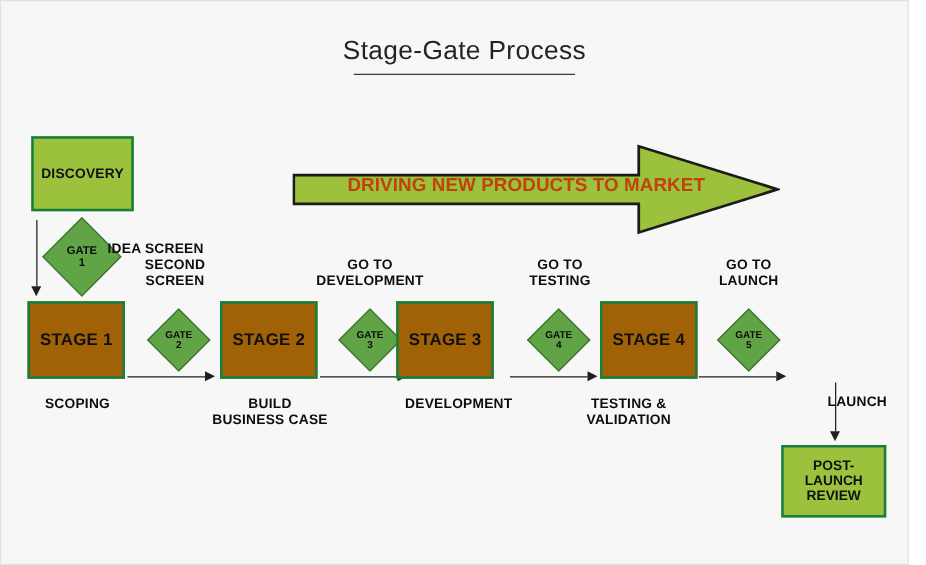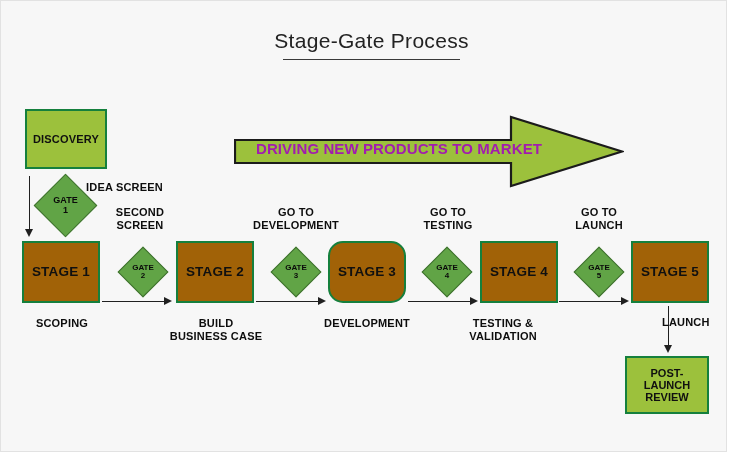--- a/index.html
+++ b/index.html
@@ -68,21 +68,21 @@
     font-size: 11px;
   }
   .stage {
     top: 240px;
     width: 78px; height: 62px;
     font-size: 13.5px;
     letter-spacing: 0.2px;
   }
   #stage-1 { left: 21px; }
   #stage-2 { left: 175px; }
-  #stage-3 { left: 327px; border-radius: 15px; }
+  #stage-3 { left: 316px; }
   #stage-4 { left: 479px; }
   #stage-5 { left: 630px; }
 
   
   .gate {
     position: absolute;
     background: #61a446;
     border: 1px solid #3f7030;
     transform: rotate(45deg);
     box-sizing: border-box;
@@ -112,21 +112,21 @@
   
   .label {
     position: absolute;
     font-size: 11px;
     font-weight: bold;
     color: #0d0d0d;
     text-align: center;
     line-height: 1.2;
     letter-spacing: 0.2px;
   }
-  #lbl-idea-screen   { left: 85px;  top: 180px; width: 90px; text-align: left; }
+  #lbl-idea-screen   { left: 85px;  top: 192px; width: 90px; text-align: left; }
   #lbl-second-screen { left: 96px;  top: 205px; width: 86px; }
   #lbl-go-dev        { left: 240px; top: 205px; width: 110px; }
   #lbl-go-test       { left: 392px; top: 205px; width: 110px; }
   #lbl-go-launch     { left: 543px; top: 205px; width: 110px; }
 
   #lbl-scoping  { left: 19px;  top: 316px; width: 84px; }
   #lbl-build    { left: 160px; top: 316px; width: 110px; }
   #lbl-develop  { left: 310px; top: 316px; width: 112px; }
   #lbl-testing  { left: 446px; top: 316px; width: 112px; }
   #lbl-launch   { left: 661px; top: 315px; width: 70px; text-align: left; }
@@ -196,24 +196,24 @@
     top: 112px;
     width: 390px;
     height: 77px;
   }
   #banner svg { display: block; width: 100%; height: 100%; }
   #banner-text {
     position: absolute;
     left: 0;
     top: 27px;
     width: 330px;
-    text-align: center;
+    text-align: right;
     font-size: 15px;
     font-weight: bold;
-    color: #a21caf;
+    color: #c2410c;
     letter-spacing: 0.1px;
   }
 </style>
 </head>
 <body>
 
 <div id="canvas">
 
   <div id="title">Stage-Gate Process</div>
   <div id="title-underline"></div>
@@ -326,23 +326,20 @@
     <div class="gate-inner">
       <span>GATE</span>
       <span>5</span>
     </div>
   </div>
   <div id="lbl-go-launch" class="label">
     <div>GO TO</div>
     <div>LAUNCH</div>
   </div>
 
-  <div id="stage-5" class="box box-teal stage">
-    <span>STAGE 5</span>
-  </div>
 
   <div id="arr-final" class="v-arrow">
     <div class="shaft"></div>
     <div class="head"></div>
   </div>
   <div id="lbl-launch" class="label">LAUNCH</div>
 
   <div id="post-launch" class="box box-lime">
     <div>
       <div>POST-</div>

